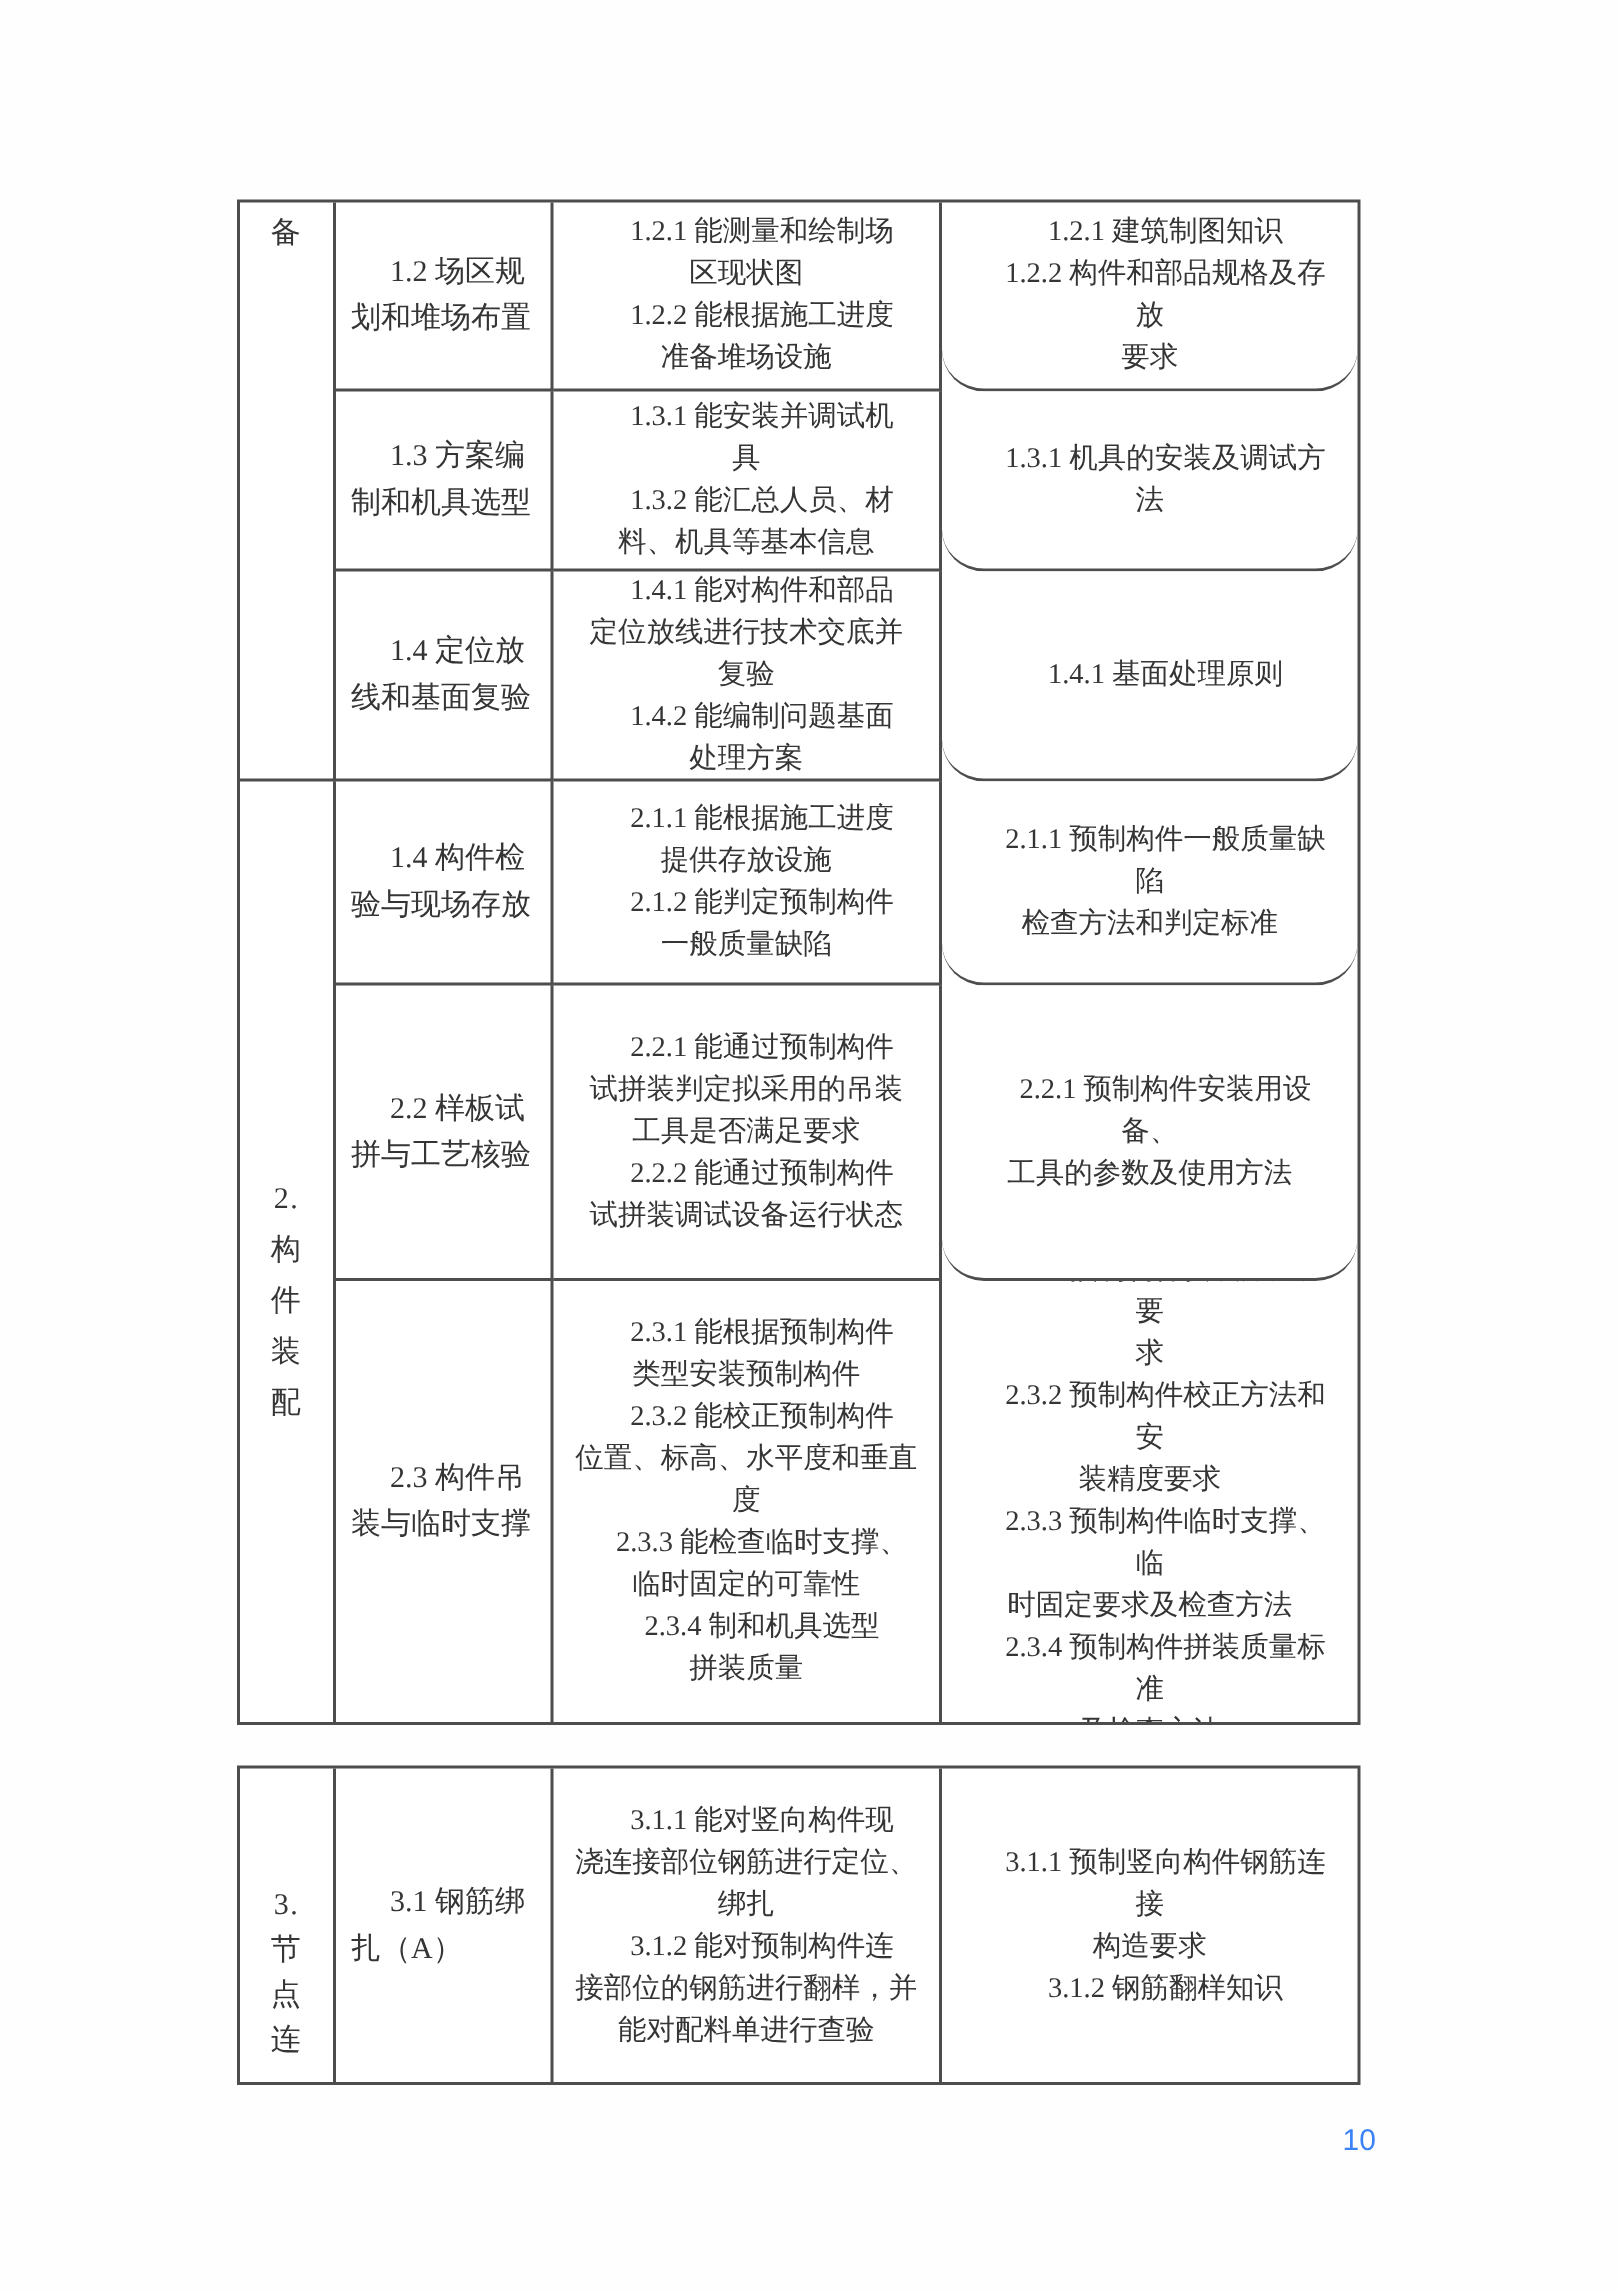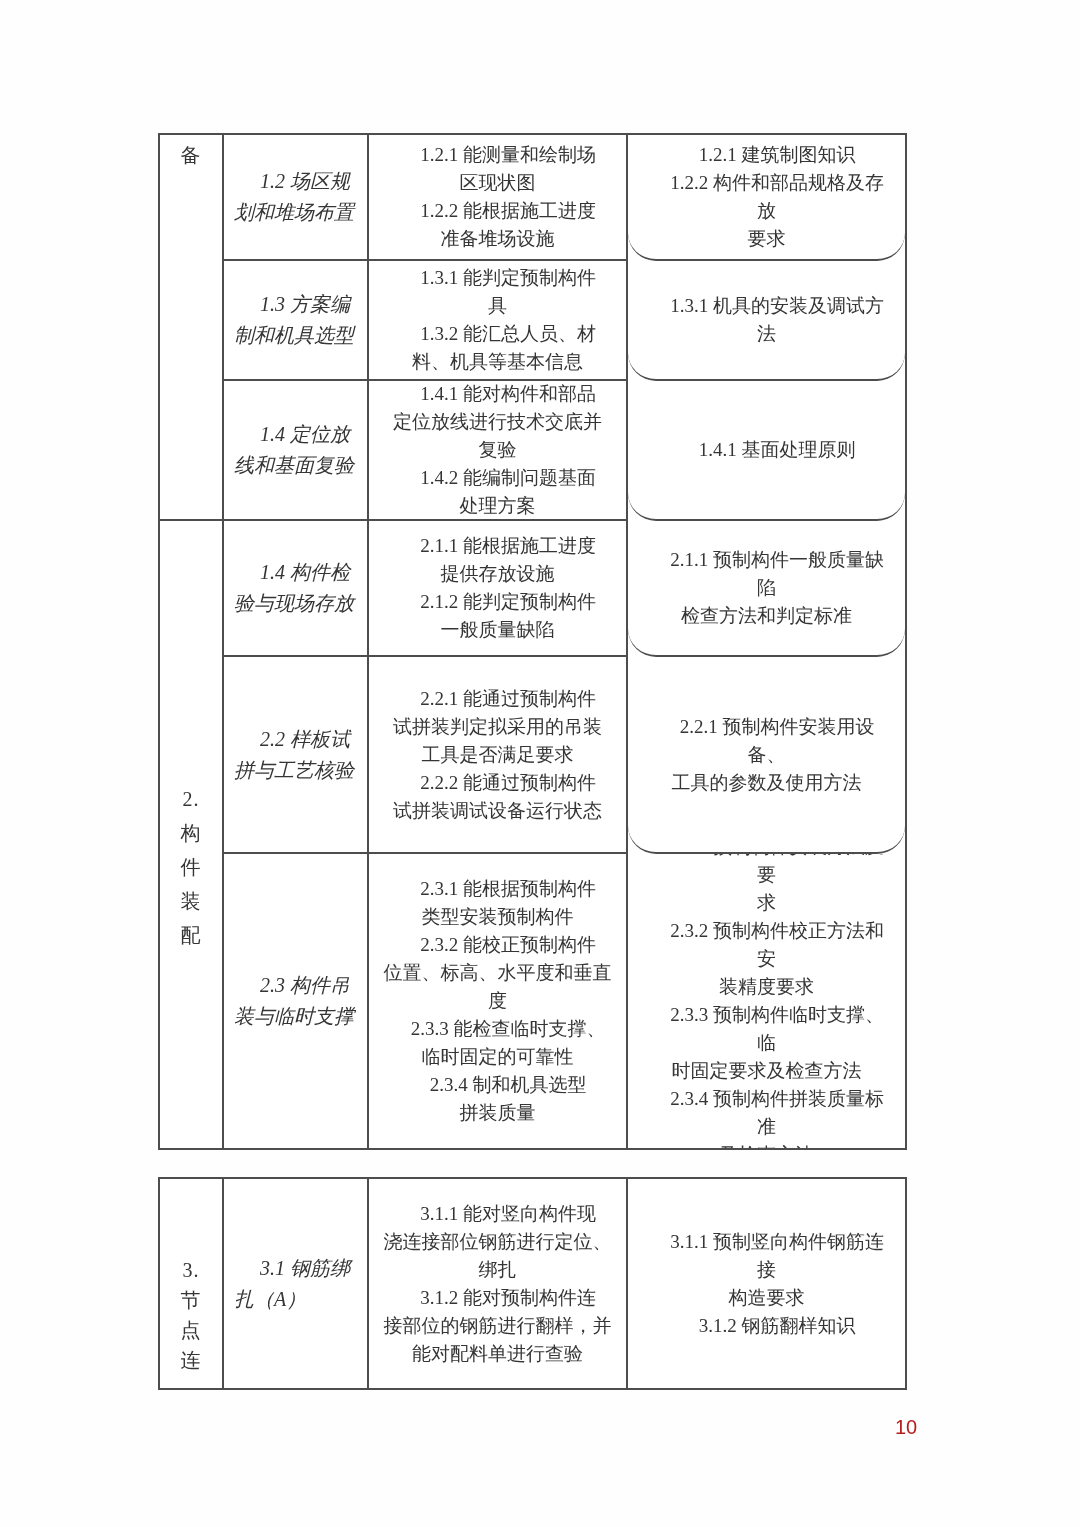--- a/index.html
+++ b/index.html
@@ -35,21 +35,21 @@
   .unit-cell {
     text-align: center;
     white-space: pre-line;
     font-size: 20px;
     line-height: 34px;
     letter-spacing: 1px;
   }
   .unit-top { justify-content: flex-start; padding-top: 5px; line-height: 30px; }
   .unit-mid { justify-content: center; padding-top: 64px; }
   .unit-t2  { justify-content: flex-start; padding-top: 76px; line-height: 30px; }
-  .work-cell { padding: 14px 10px; font-style: italic; }
+  .work-cell { padding: 14px 10px; }
   .work-text {
     white-space: pre-line;
     text-indent: 26px;
     font-size: 20px;
     line-height: 31px;
     text-align: left;
   }
   .skill-cell { padding: 2px 10px; }
   .know-cell  { padding: 2px 12px; border-radius: 28px; }
   .skill-cell p, .know-cell p {
@@ -59,21 +59,21 @@
     font-size: 19px;
     line-height: 28px;
     text-align: center;
   }
   .page-number {
     position: absolute;
     left: 895px;
     top: 1416px;
     font-family: "Liberation Sans", "DejaVu Sans", sans-serif;
     font-size: 20px;
-    color: #b91c1c;
+    color: #3b82f6;
   }
 </style>
 </head>
 <body>
 
 <div class="page">
 
   <div class="std-table" id="table1">
 
     <div class="cell unit-cell unit-top br bb" style="grid-column:1; grid-row:1/4;">备</div>
@@ -97,21 +97,21 @@
       <p>1.2.1 建筑制图知识</p>
       <p>1.2.2 构件和部品规格及存放
 要求</p>
     </div>
 
     <div class="cell work-cell br bb" style="grid-column:2; grid-row:2;">
       <div class="work-text">1.3 方案编
 制和机具选型</div>
     </div>
     <div class="cell skill-cell br bb" style="grid-column:3; grid-row:2;">
-      <p>1.3.1 能判定预制构件
+      <p>1.3.1 能安装并调试机
 具</p>
       <p>1.3.2 能汇总人员、材
 料、机具等基本信息</p>
     </div>
     <div class="cell know-cell bb" style="grid-column:4; grid-row:2;">
       <p>1.3.1 机具的安装及调试方法</p>
     </div>
 
     <div class="cell work-cell br bb" style="grid-column:2; grid-row:3;">
       <div class="work-text">1.4 定位放

